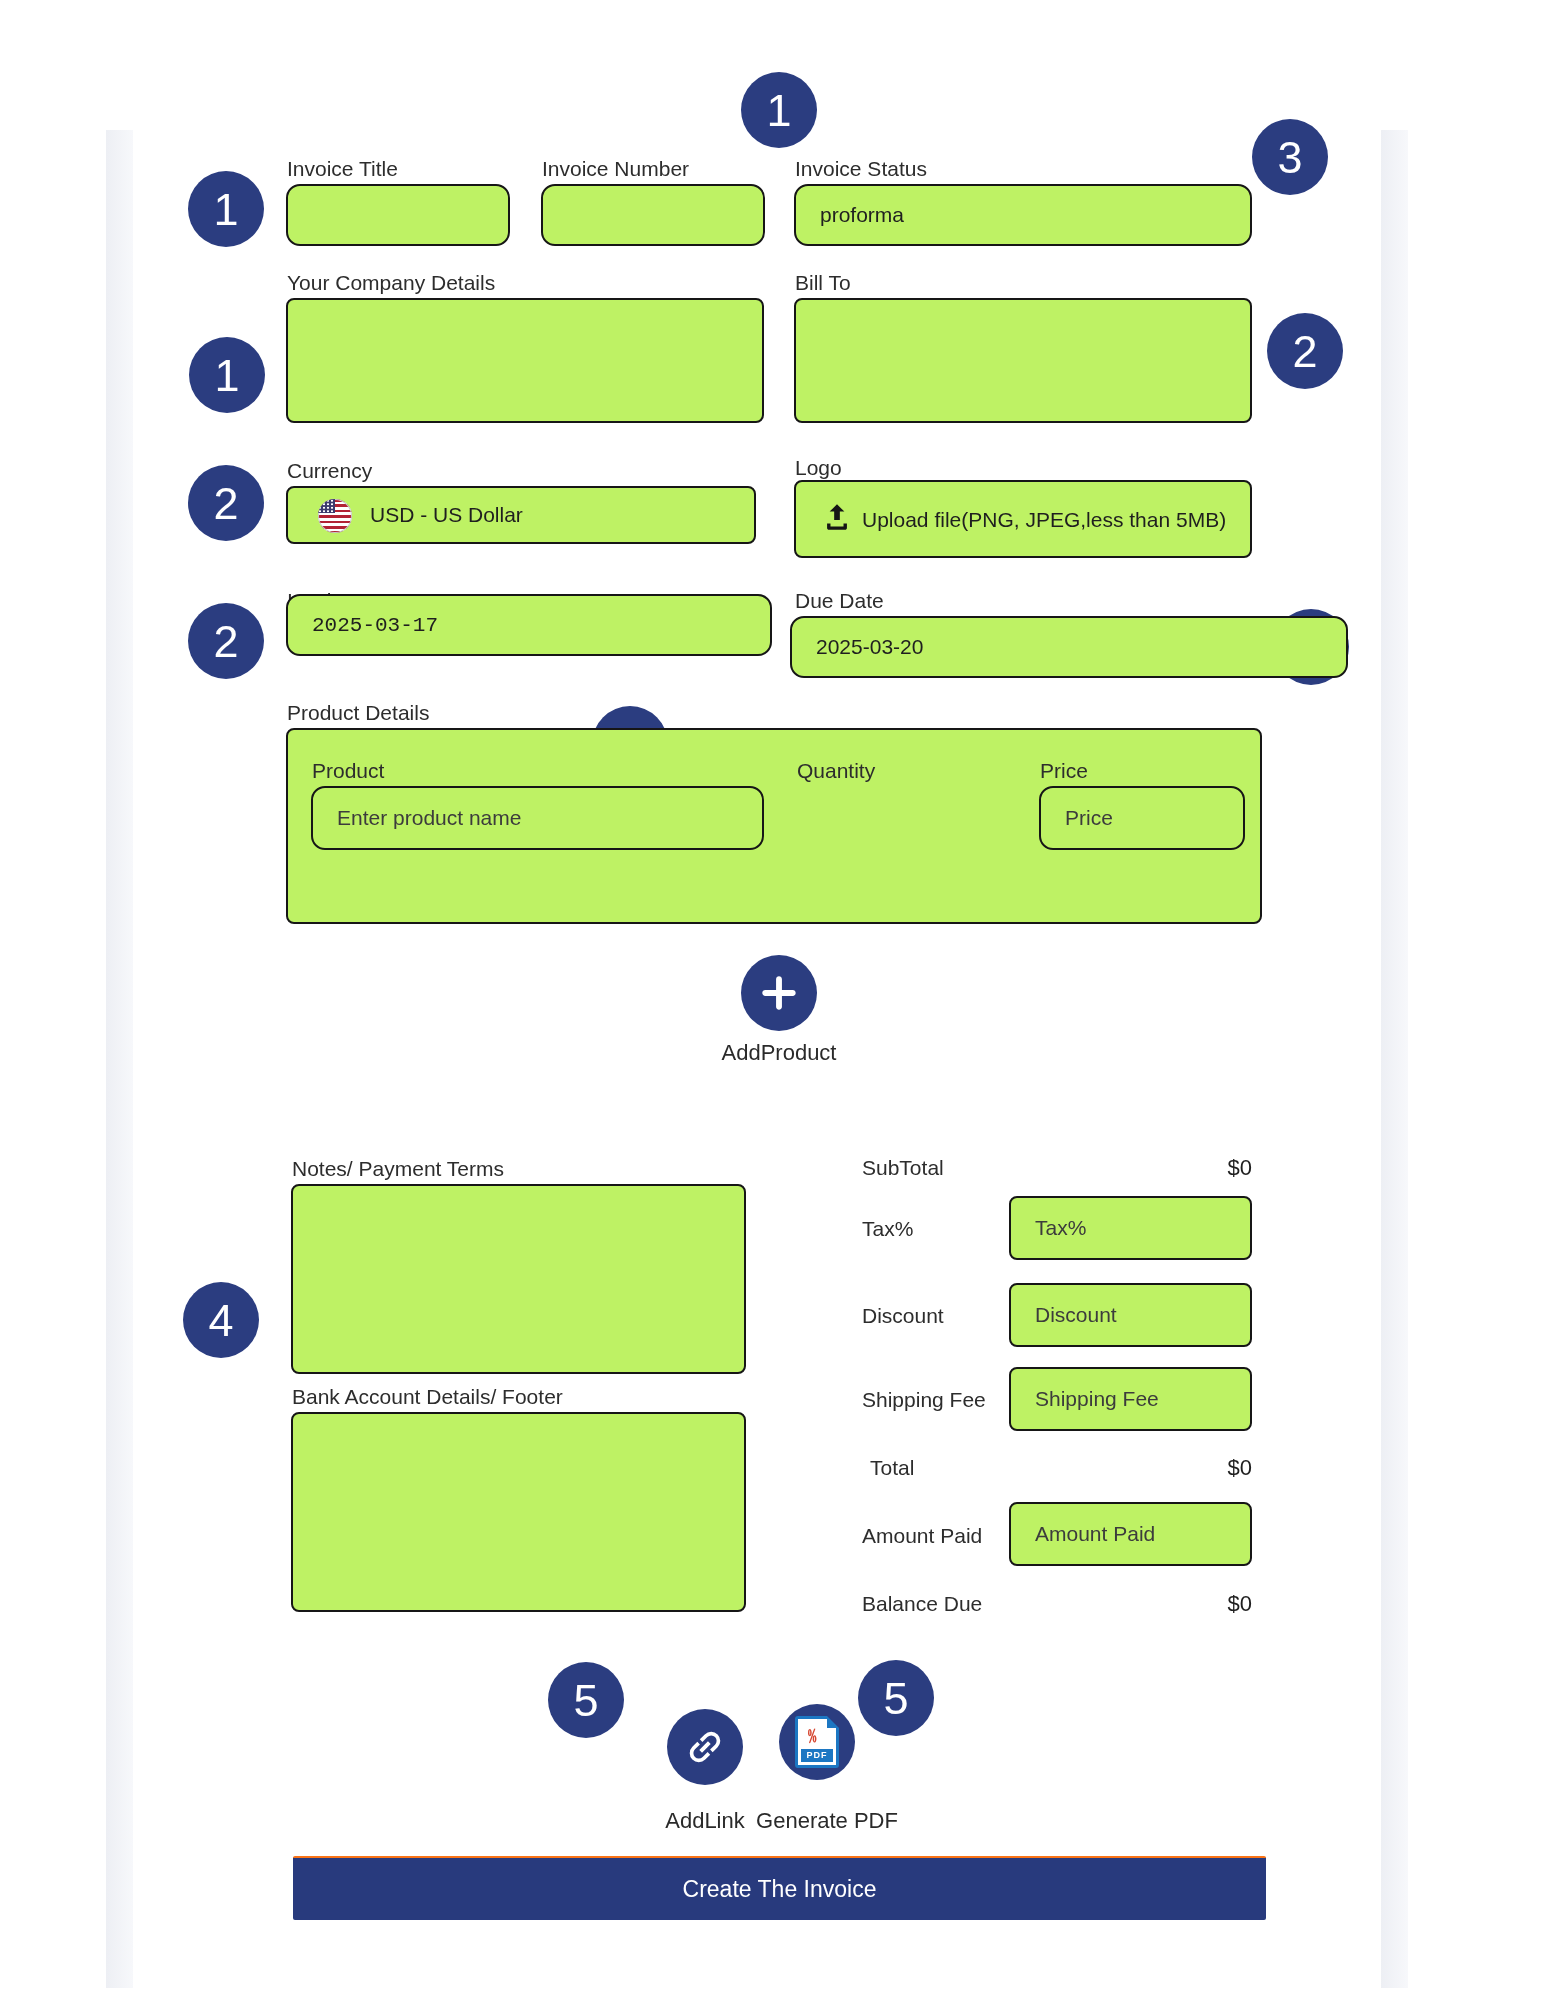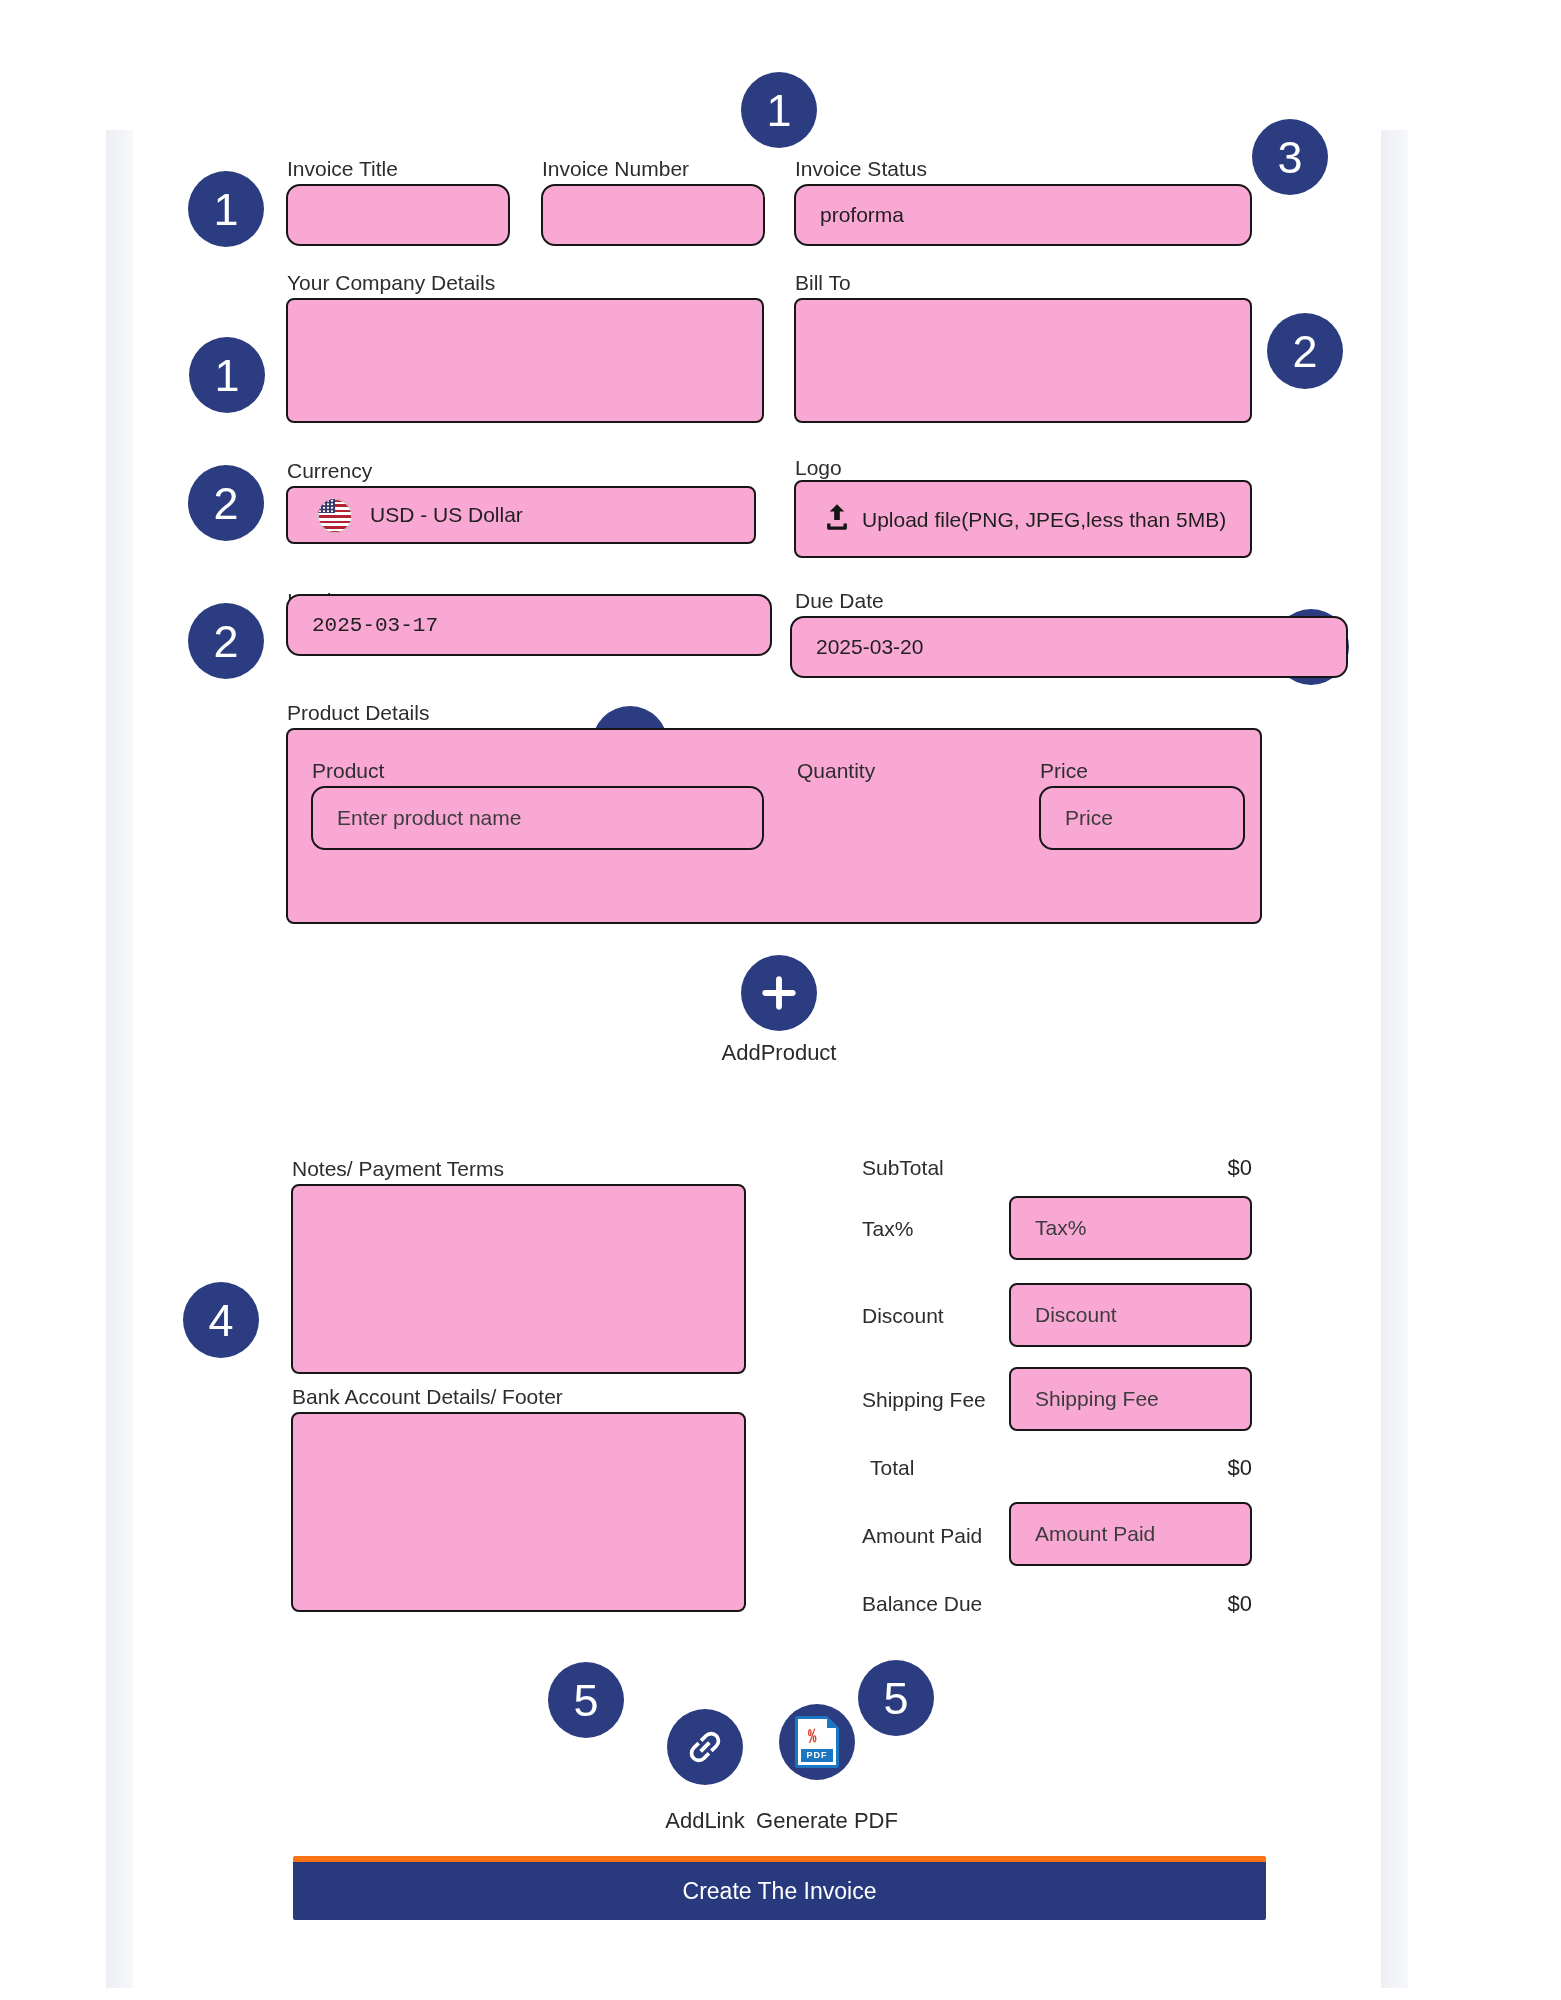--- a/index.html
+++ b/index.html
@@ -9,21 +9,21 @@
     --pdfblue:#1c77c3;
   }
   *{box-sizing:border-box;margin:0;padding:0}
   html,body{background:#ffffff}
   body{font-family:"Liberation Sans","DejaVu Sans",sans-serif;}
   #stage{position:relative;width:1561px;height:2000px;background:#fff;overflow:hidden}
   .shadowstrip{position:absolute;top:130px;height:1858px;width:27px;background:linear-gradient(to right,#edeff4,#f7f8fb);}
   .badge{position:absolute;width:76px;height:76px;border-radius:50%;background:var(--navy);
          color:#fff;font-size:45px;font-weight:500;display:flex;align-items:center;justify-content:center;line-height:1}
   .lbl{position:absolute;font-size:21px;color:var(--label);white-space:nowrap}
-  .box{position:absolute;border:2px solid var(--ink);border-radius:14px;background:#f9a8d4}
+  .box{position:absolute;border:2px solid var(--ink);border-radius:14px;background:#bef264}
   input.box,textarea.box{padding:0 24px;font-family:"Liberation Sans","DejaVu Sans",sans-serif;
         font-size:21px;color:#1f1f1f;outline:none;resize:none}
   input.box::placeholder,textarea.box::placeholder{color:#3c3c3c;opacity:1}
   textarea.box{padding-top:16px}
   .bigbox{border-radius:8px}
   .valtext{position:absolute;font-size:21px;color:#1f1f1f;white-space:nowrap}
   .money{position:absolute;font-size:22px;color:#1f1f1f;text-align:right;width:80px}
   .circlebtn{position:absolute;width:76px;height:76px;border-radius:50%;background:var(--navy);
         display:flex;align-items:center;justify-content:center;border:none;cursor:pointer}
   .actionlabel{position:absolute;font-size:22px;color:#2a2a2a;text-align:center;white-space:nowrap}
@@ -33,21 +33,21 @@
   .flag .canton{position:absolute;left:0;top:0;width:17px;height:14px;background:#3c3b6e;
         background-image:radial-gradient(#fff 0.8px,transparent 0.9px);background-size:4px 3.5px}
   
   .pdfdoc{position:relative;width:44px;height:52px;background:#fff;border:3px solid var(--pdfblue);border-radius:3px}
   .pdfdoc .fold{position:absolute;right:-3px;top:-3px;width:0;height:0;
         border-left:12px solid var(--pdfblue);border-top:12px solid #2b3d80;}
   .pdfdoc .mark{position:absolute;left:5px;top:6px;font-size:20px;color:#d6452f;font-weight:bold;line-height:1}
   .pdfdoc .bar{position:absolute;left:3px;right:3px;bottom:3px;height:13px;background:var(--pdfblue);
         color:#fff;font-size:9px;font-weight:bold;text-align:center;line-height:13px;letter-spacing:1px}
   .createbar{position:absolute;left:293px;top:1856px;width:973px;height:64px;background:#283a7d;
-        border:none;border-top:6px solid #f97316;color:#fff;font-size:23px;font-family:"Liberation Sans","DejaVu Sans",sans-serif;
+        border:none;border-top:2px solid #f97316;color:#fff;font-size:23px;font-family:"Liberation Sans","DejaVu Sans",sans-serif;
         cursor:pointer;border-radius:2px}
 </style>
 </head>
 <body>
 
 <div id="stage">
 
   <div class="shadowstrip" style="left:106px"></div>
   <div class="shadowstrip" style="left:1381px"></div>
 

